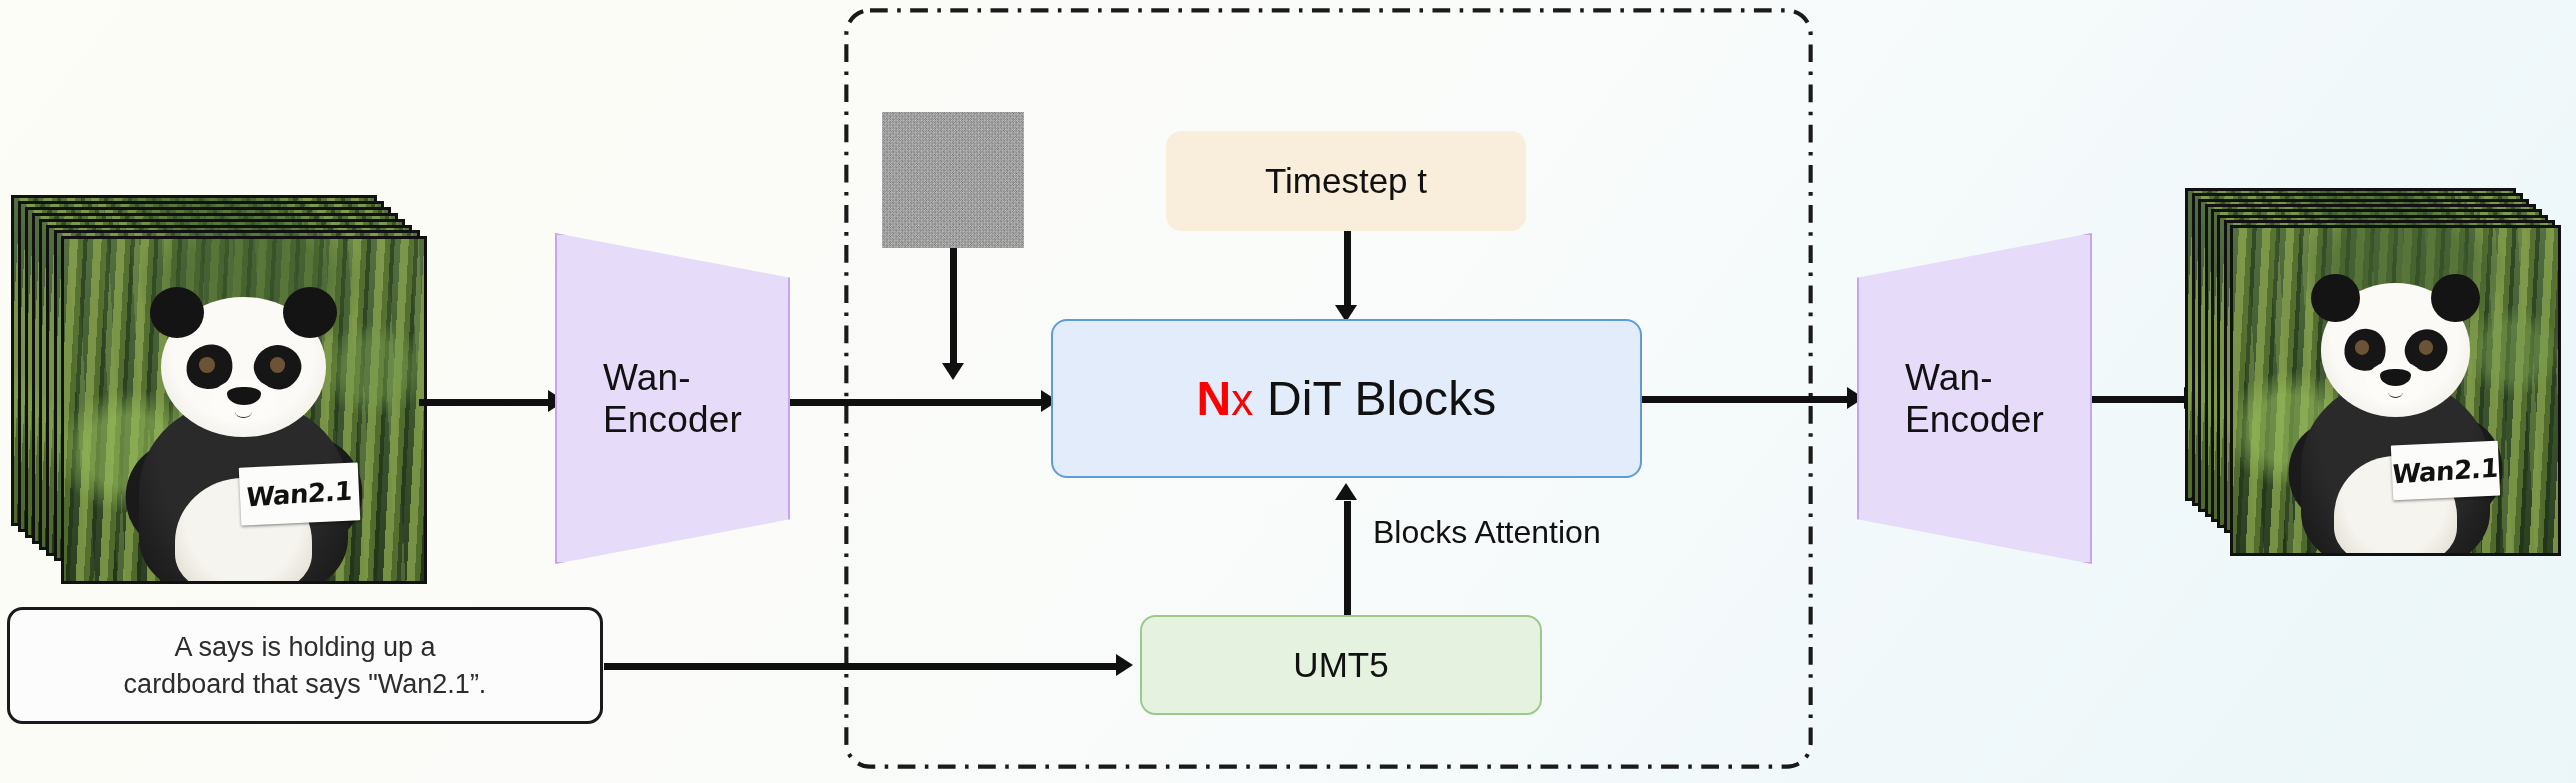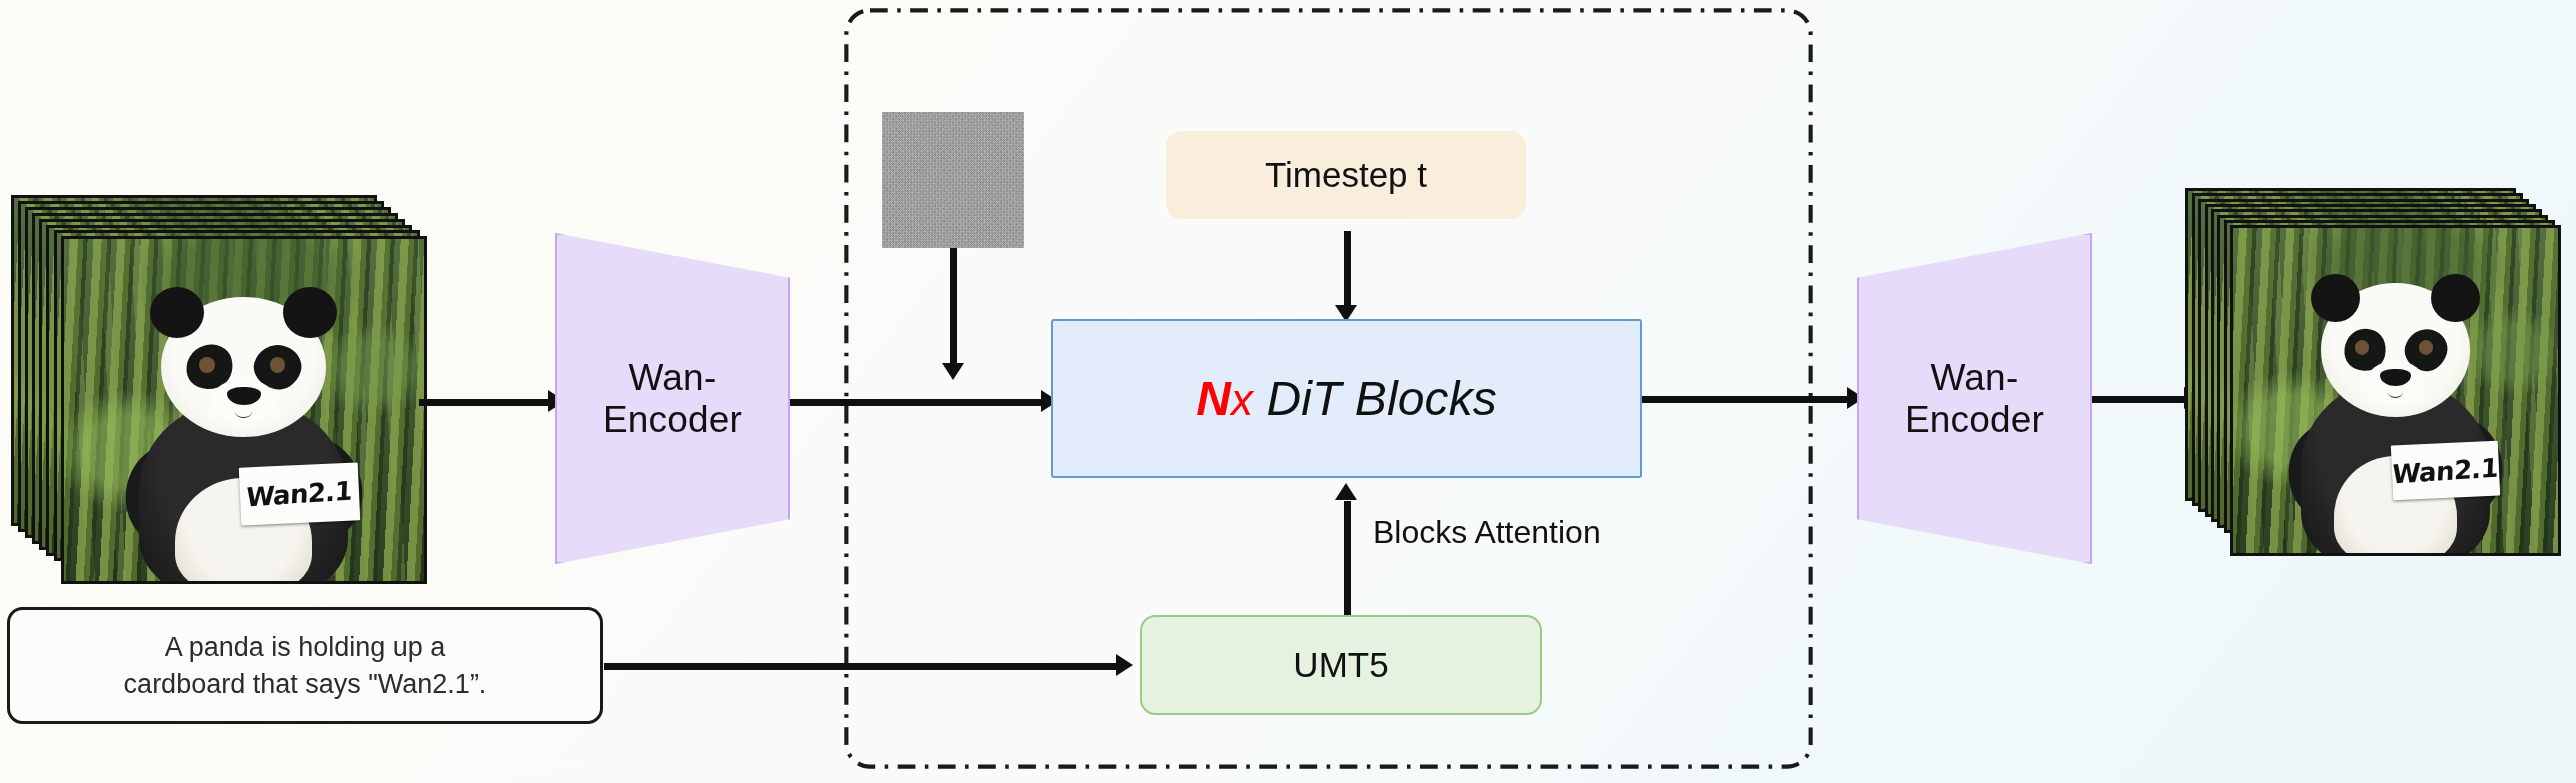--- a/index.html
+++ b/index.html
@@ -116,36 +116,36 @@
   .head-d{border-left:11.2px solid transparent;border-right:11.2px solid transparent;border-top:17.7px solid #101010;}
   .head-u{border-left:11.2px solid transparent;border-right:11.2px solid transparent;border-bottom:17.7px solid #101010;}
 
   
   .trapz{
     position:absolute;
     background:#e6dcfa;
     border:2.4px solid #c6a6f0;
     box-sizing:border-box;
     display:flex;align-items:center;justify-content:center;
-    text-align:center;
+    text-align:left;
     color:#111;
     font-size:37px;line-height:1.12;
     letter-spacing:0.2px;
   }
   .trapz.enc{clip-path:polygon(0 0,100% 13.5%,100% 86.5%,0 100%);}
   .trapz.dec{clip-path:polygon(0 13.5%,100% 0,100% 100%,0 86.5%);}
 
   .roundbox{
     position:absolute;box-sizing:border-box;
     display:flex;align-items:center;justify-content:center;text-align:center;
     color:#111;
   }
   .dit{
-    background:#e2ecfa;border:2.4px solid #5d9cd8;border-radius:3px;
-    font-size:48px;letter-spacing:0.1px;font-style:italic;
+    background:#e2ecfa;border:2.4px solid #5d9cd8;border-radius:16px;
+    font-size:48px;letter-spacing:0.1px;
   }
   .dit .nx{color:#ff0000;font-weight:700;}
   .dit .nx .mult{font-weight:400;font-size:44px;}
   .dit .lbl{color:#111;}
 
   .timestep{
     background:#f8eedb;border:none;border-radius:15.4px;
     font-size:35px;
   }
   .umt5{
@@ -275,21 +275,21 @@
     </div>
   </div>
 
   <div class="arrow arrow-h" style="left:790px;top:399px;width:254px;"></div>
   <div class="head head-r" style="left:1041px;top:390px;"></div>
 
   <div class="noise" style="left:882px;top:112px;width:142px;height:136px;"></div>
   <div class="arrow arrow-v" style="left:950px;top:248px;height:118px;"></div>
   <div class="head head-d" style="left:942px;top:363px;"></div>
 
-  <div class="roundbox timestep" style="left:1166px;top:131px;width:360px;height:88px;">
+  <div class="roundbox timestep" style="left:1166px;top:131px;width:360px;height:100px;">
     <span>Timestep t</span>
   </div>
   <div class="arrow arrow-v" style="left:1344px;top:231px;height:77px;"></div>
   <div class="head head-d" style="left:1335px;top:305px;"></div>
 
   <div class="roundbox dit" style="left:1051px;top:319px;width:591px;height:159px;">
     <span>
       <span class="nx">N</span><span class="nx"><span class="mult">x</span></span>
       <span class="lbl">DiT Blocks</span>
     </span>
@@ -301,21 +301,21 @@
   <div class="arrow arrow-v" style="left:1344px;top:501px;height:118px;"></div>
   <div class="head head-u" style="left:1335px;top:483px;"></div>
   <div class="ca-label" style="left:1373px;top:514px;">Blocks Attention</div>
 
   <div class="roundbox umt5" style="left:1140px;top:615px;width:402px;height:100px;">
     <span>UMT5</span>
   </div>
 
   <div class="roundbox prompt" style="left:7px;top:607px;width:596px;height:117px;">
     <span>
-      <span>A panda is holding up a</span><br>
+      <span>A says is holding up a</span><br>
       <span>cardboard that says "Wan2.1”.</span>
     </span>
   </div>
 
   <div class="arrow arrow-h" style="left:604px;top:663px;width:515px;"></div>
   <div class="head head-r" style="left:1116px;top:654px;"></div>
 
   <div class="trapz dec" style="left:1857px;top:233px;width:235px;height:331px;">
     <div>
       <span>Wan-</span><br>

